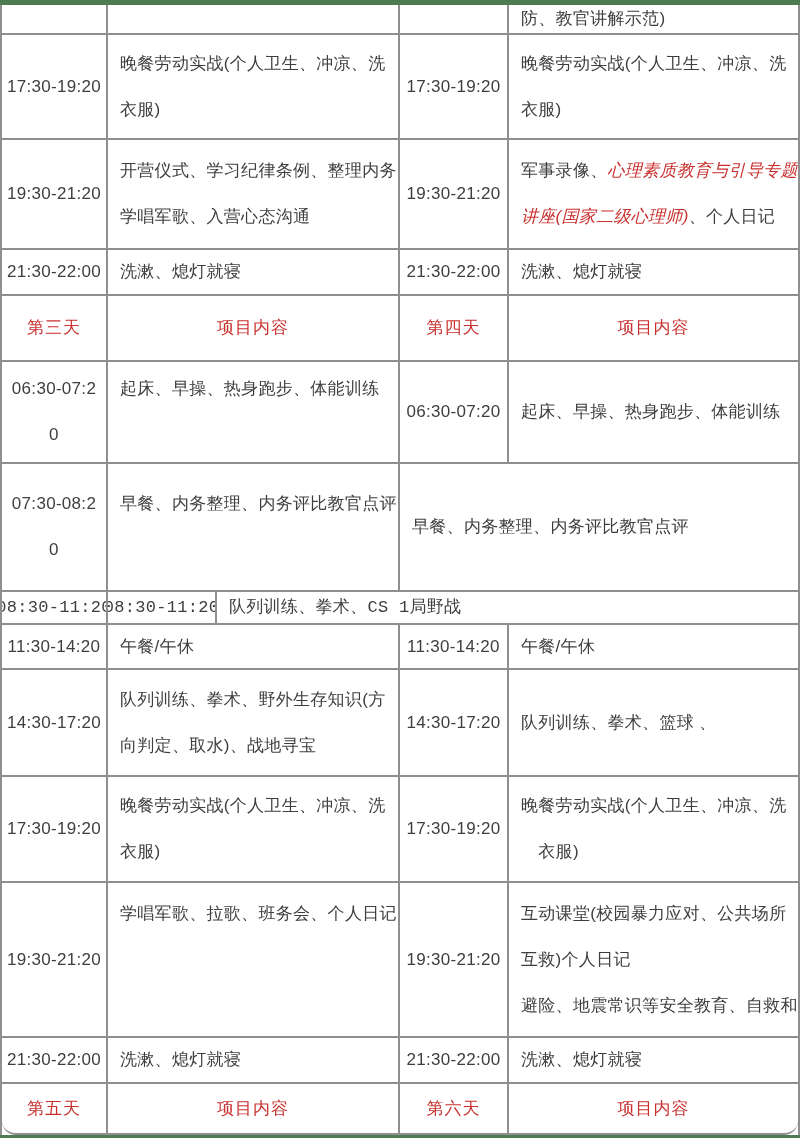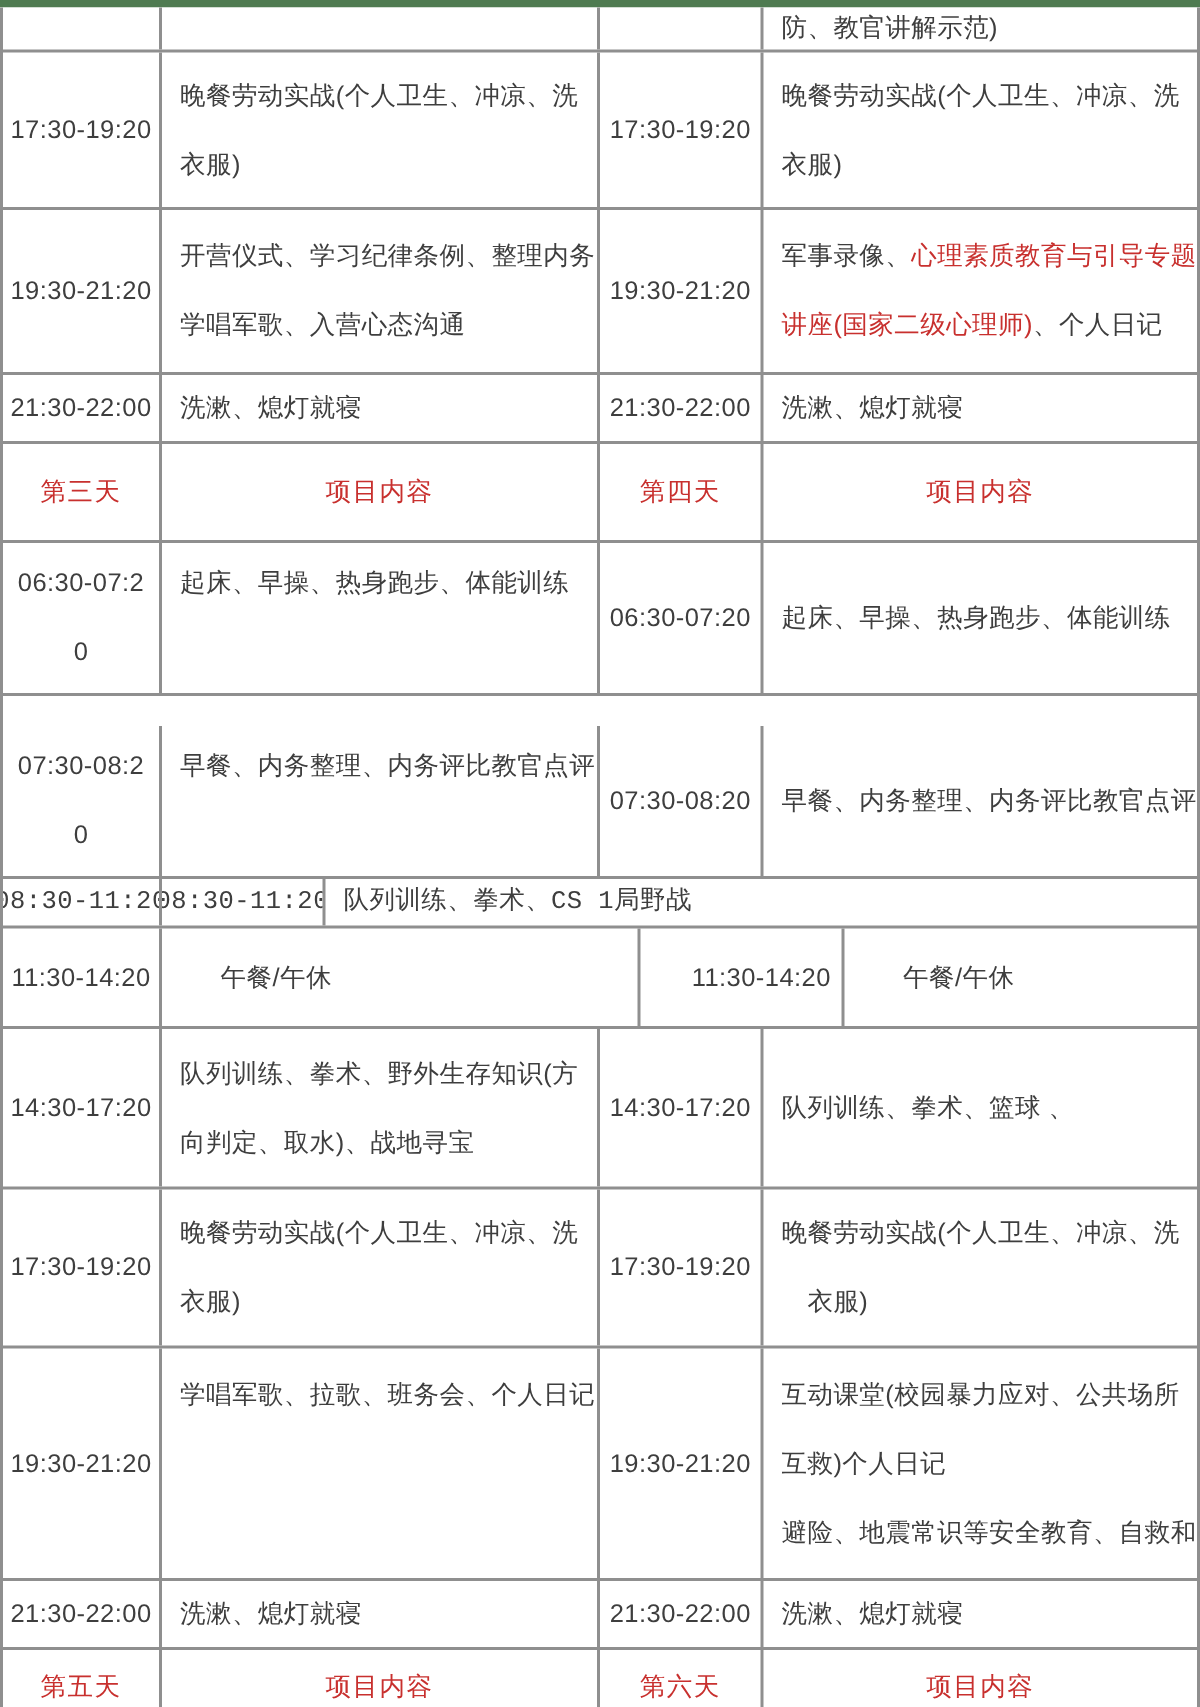--- a/index.html
+++ b/index.html
@@ -33,21 +33,21 @@
   .col1{width:292px;}
   .col2{width:109px;}
   .col3{width:289px;}
   .cell.center{align-items:center;text-align:center;padding:0 2px;}
   .cell.left{align-items:flex-start;text-align:left;padding:0 10px 0 12px;}
   .line{
     line-height:46px;height:46px;white-space:pre;
     font-size:17px;letter-spacing:0.3px;
   }
   .hdr .line{color:var(--c-red,#c8302e);letter-spacing:1px;}
-  span.red{color:var(--c-red,#c8302e);}
+  span.red{color:var(--c-red,#c8302e);font-style:italic;}
 </style>
 </head>
 <body style="background: rgb(255, 255, 255);">
 
 <div class="green-bar top"></div>
 <div id="table">
     <div class="row" style="height: 30px;">
       <div class="cell col0 center"></div>
       <div class="cell col1 left"></div>
       <div class="cell col2 center"></div>
@@ -124,48 +124,45 @@
         <div class="line"><span>起床、早操、热身跑步、体能训练</span></div>
         <div class="line">&nbsp;</div>
       </div>
       <div class="cell col2 center">
         <div class="line"><span>06:30-07:20</span></div>
       </div>
       <div class="cell col3 left">
         <div class="line"><span>起床、早操、热身跑步、体能训练</span></div>
       </div>
     </div>
-    <div class="row" style="height: 102px; margin-top: 20px;">
+    <div class="row" style="height: 128px;">
       <div class="cell col0 center">
         <div class="line"><span>07:30-08:2</span></div>
         <div class="line"><span>0</span></div>
       </div>
       <div class="cell col1 left">
         <div class="line"><span>早餐、内务整理、内务评比教官点评</span></div>
         <div class="line">&nbsp;</div>
       </div>
-      <div class="cell col2 center">
-        <div class="line"><span>07:30-08:20</span></div>
-      </div>
       <div class="cell col3 left">
         <div class="line"><span>早餐、内务整理、内务评比教官点评</span></div>
       </div>
     </div>
     <div class="row" style="height: 33px; font-family: Liberation Mono, monospace;">
       <div class="cell col0 center">
         <div class="line"><span>08:30-11:20</span></div>
       </div>
       <div class="cell col2 center">
         <div class="line"><span>08:30-11:20</span></div>
       </div>
       <div class="cell col3 left">
         <div class="line"><span>队列训练、拳术、CS 1局野战</span></div>
       </div>
     </div>
-    <div class="row" style="height: 67px; gap: 27px;">
+    <div class="row" style="height: 45px;">
       <div class="cell col0 center">
         <div class="line"><span>11:30-14:20</span></div>
       </div>
       <div class="cell col1 left">
         <div class="line"><span>午餐/午休</span></div>
       </div>
       <div class="cell col2 center">
         <div class="line"><span>11:30-14:20</span></div>
       </div>
       <div class="cell col3 left">

